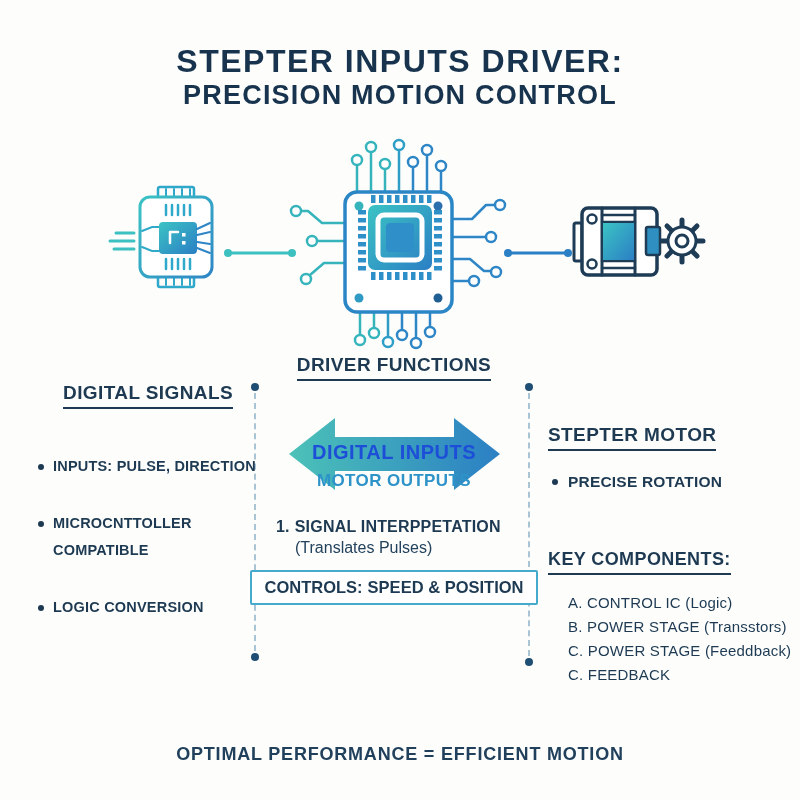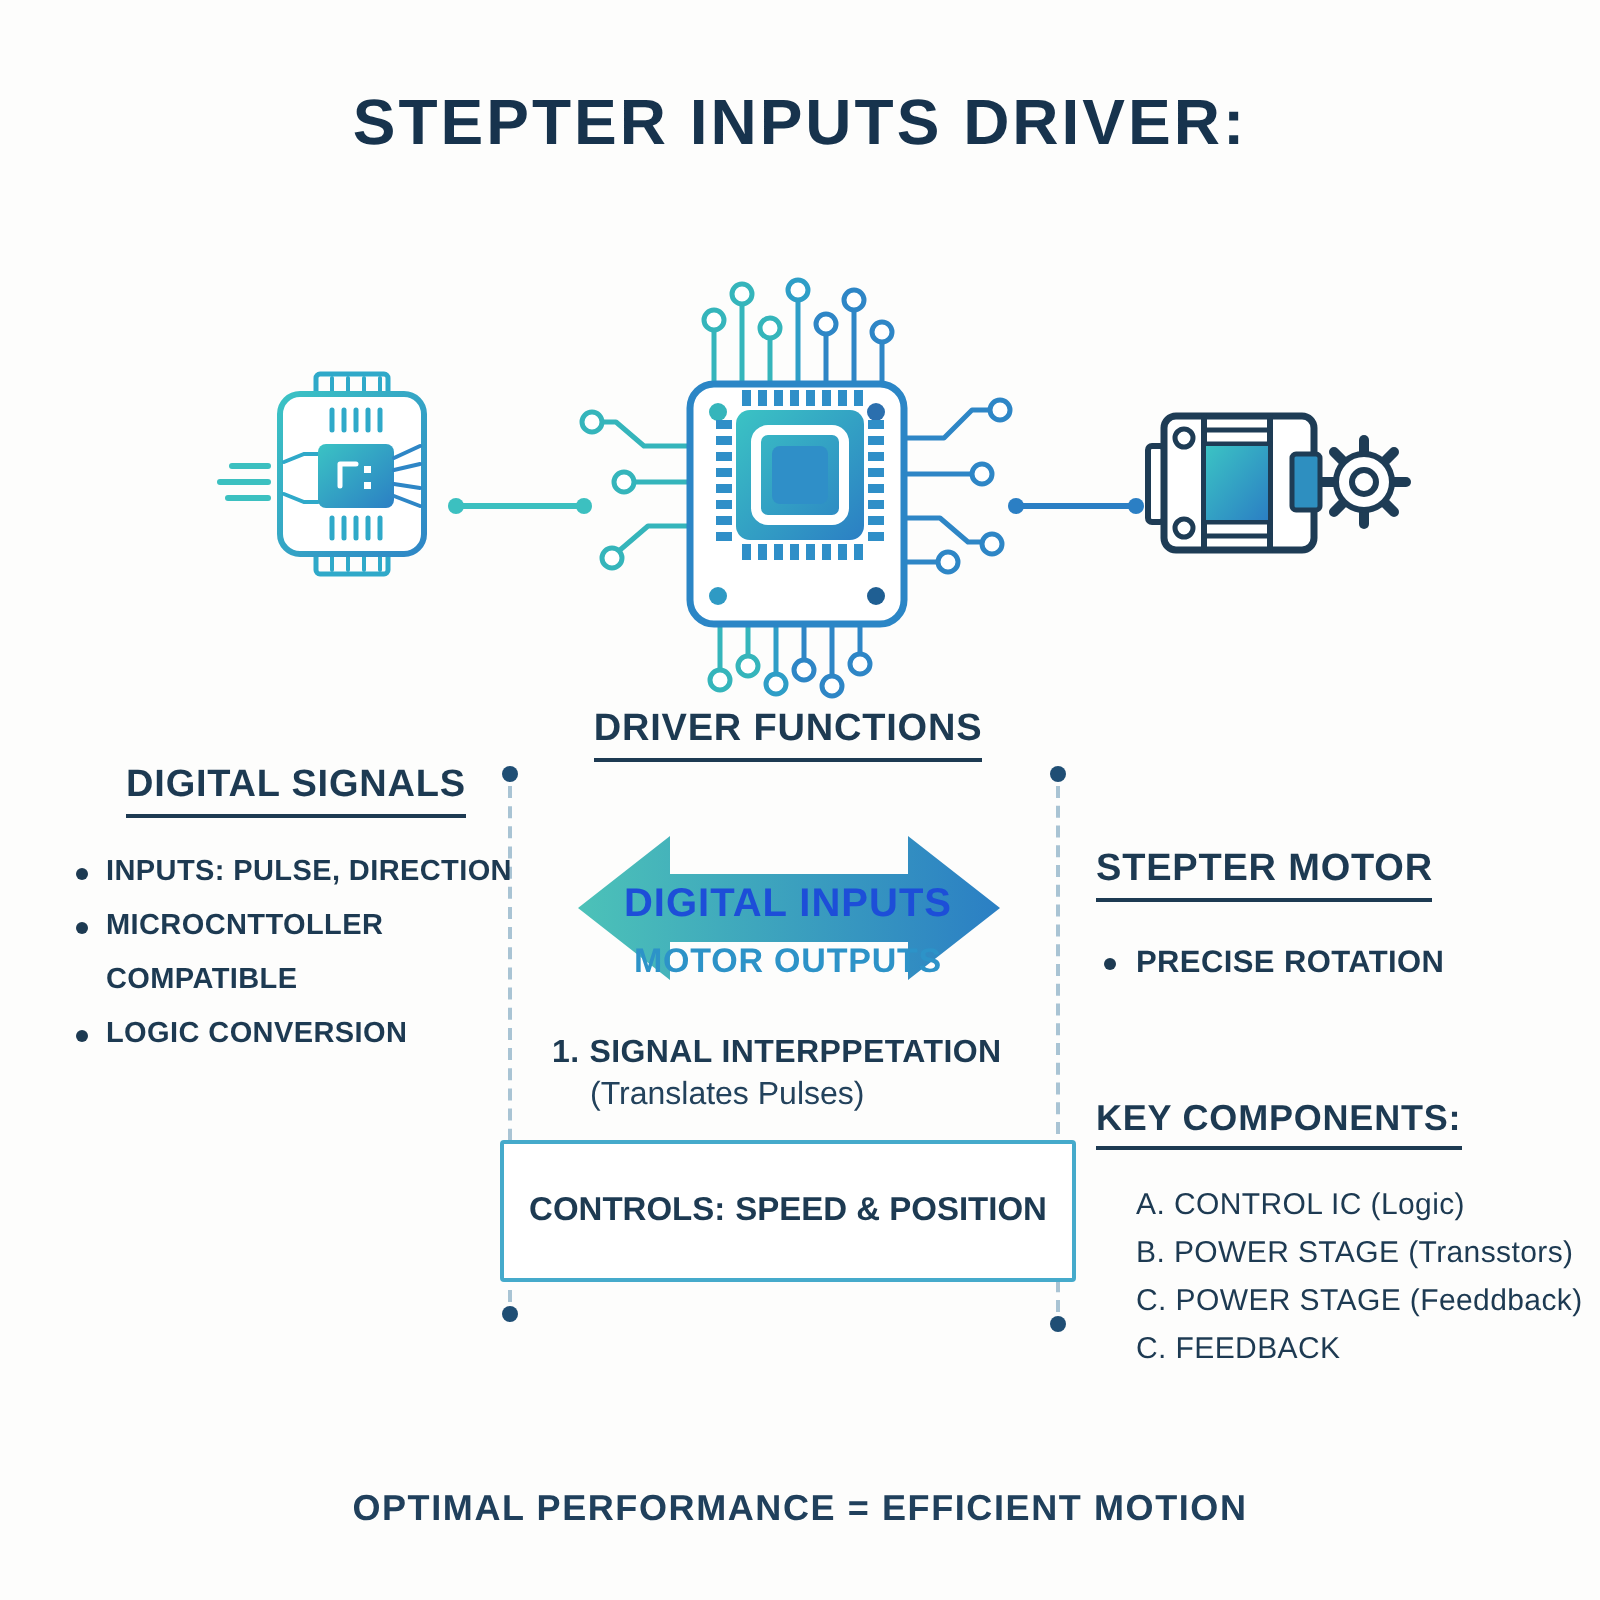--- a/index.html
+++ b/index.html
@@ -19,38 +19,38 @@
   .sep::before{top:-10px;}
   .sep::after{bottom:-10px;}
   .sep-left{left:254px;top:393px;height:258px;}
   .sep-right{left:528px;top:393px;height:263px;}
   
   .heading{font-size:19px;font-weight:bold;letter-spacing:.4px;color:#1d3a52;
            border-bottom:2.5px solid #1d3a52;padding-bottom:3px;display:inline-block;}
   
   .col-left{position:absolute;left:36px;top:382px;width:224px;display:flex;flex-direction:column;align-items:center;}
   .col-left ul{list-style:none;margin:14px 0 0 0;padding:0;width:100%;}
-  .col-left li{position:relative;padding-left:17px;font-size:14.5px;font-weight:600;line-height:27px;letter-spacing:.2px;}
+  .col-left li{position:relative;padding-left:17px;font-size:14.5px;font-weight:600;line-height:27px;letter-spacing:.2px;margin-top:30px;}
   .bullet-dot{position:absolute;left:2px;top:11px;width:6px;height:6px;border-radius:50%;background:#1d3a52;}
   
   .col-center{position:absolute;left:262px;top:354px;width:264px;display:flex;flex-direction:column;align-items:center;}
   .arrow-wrap{position:relative;margin-top:34px;width:215px;height:78px;}
   .arrow-wrap svg{position:absolute;top:0;left:0;}
   .arrow-label-top{position:absolute;top:26px;left:0;width:100%;text-align:center;
                    font-size:20px;font-weight:bold;color:#1d4ed8;letter-spacing:.5px;}
   .arrow-label-bottom{position:absolute;top:56px;left:0;width:100%;text-align:center;
                    font-size:17px;font-weight:bold;color:#2d93c8;letter-spacing:.4px;}
   .fn{align-self:flex-start;margin-left:14px;}
   .fn-1{margin-top:24px;}
   .fn-2{margin-top:40px;}
   .fn-title{font-size:16px;font-weight:bold;line-height:20px;letter-spacing:.2px;}
   .fn-title .fn-num{margin-right:5px;}
   .fn-sub{font-size:16px;font-weight:normal;line-height:21px;margin-left:19px;color:#23425c;}
   .controls-box{margin-top:12px;border:2px solid #45aacb;background:#ffffff;border-radius:2px;
-                padding:24px 13px;font-size:16.5px;white-space:nowrap;}
+                padding:6px 13px;font-size:16.5px;white-space:nowrap;}
   .controls-bold{font-weight:bold;}
   .controls-rest{font-weight:bold;margin-left:5px;font-weight:600;}
   
   .col-right{position:absolute;left:548px;top:424px;width:248px;}
   .col-right ul{list-style:none;margin:16px 0 0 2px;padding:0;}
   .col-right li{position:relative;padding-left:18px;font-size:15.5px;font-weight:600;line-height:30px;letter-spacing:.2px;}
   .col-right .bullet-dot{top:12px;}
   .key-heading{margin-top:52px;}
   .key-heading .heading{font-size:18px;}
   .key-list{margin:8px 0 0 2px;padding:0;list-style:none;}
@@ -59,20 +59,21 @@
   .tagline{position:absolute;top:744px;left:0;width:800px;text-align:center;
            font-size:18px;font-weight:600;letter-spacing:.8px;color:#20405c;}
 </style>
 </head>
 <body>
 
 <div class="canvas">
 
   <div class="title-block">
     <div class="title-line1">STEPTER INPUTS DRIVER:</div>
+    <div class="title-line2">PRECISION MOTION CONTROL</div>
   </div>
 
   <svg class="hero" viewBox="0 0 800 215">
     <defs>
       <linearGradient id="gradTeal" x1="0" y1="0" x2="1" y2="1">
         <stop offset="0" stop-color="#3bc3c4"></stop>
           <stop offset="1" stop-color="#2e86c6"></stop>
       </linearGradient>
       <linearGradient id="gradChip" x1="0" y1="0" x2="1" y2="1">
         <stop offset="0" stop-color="#3bc3c4"></stop>

